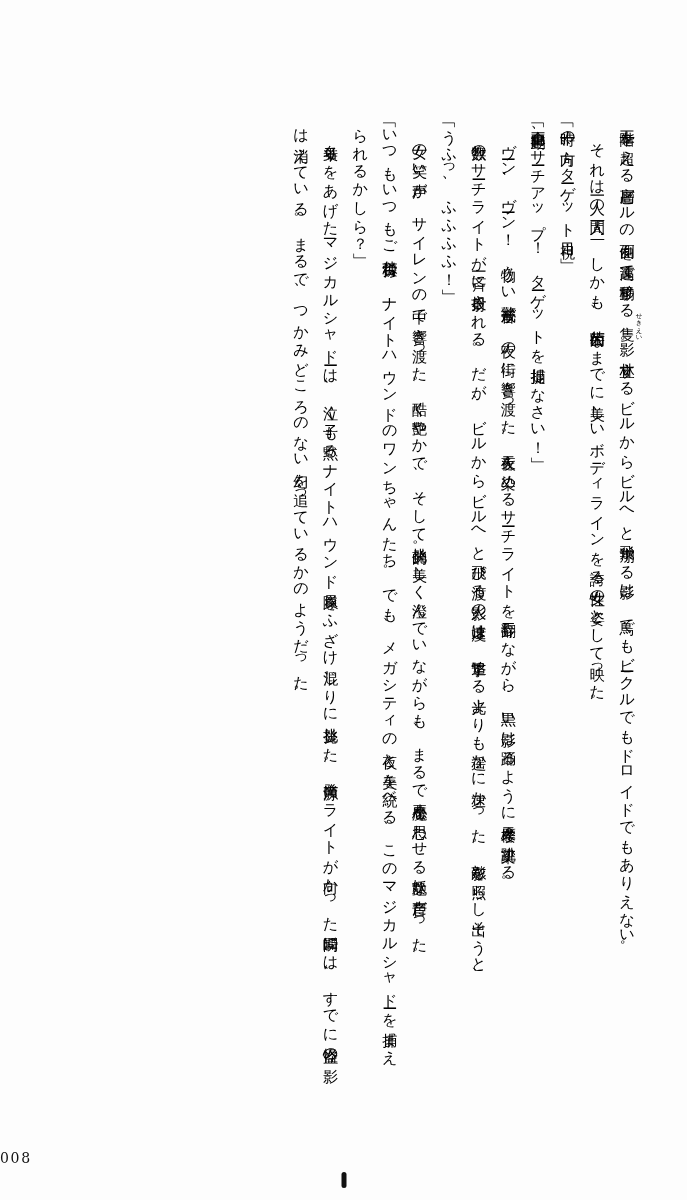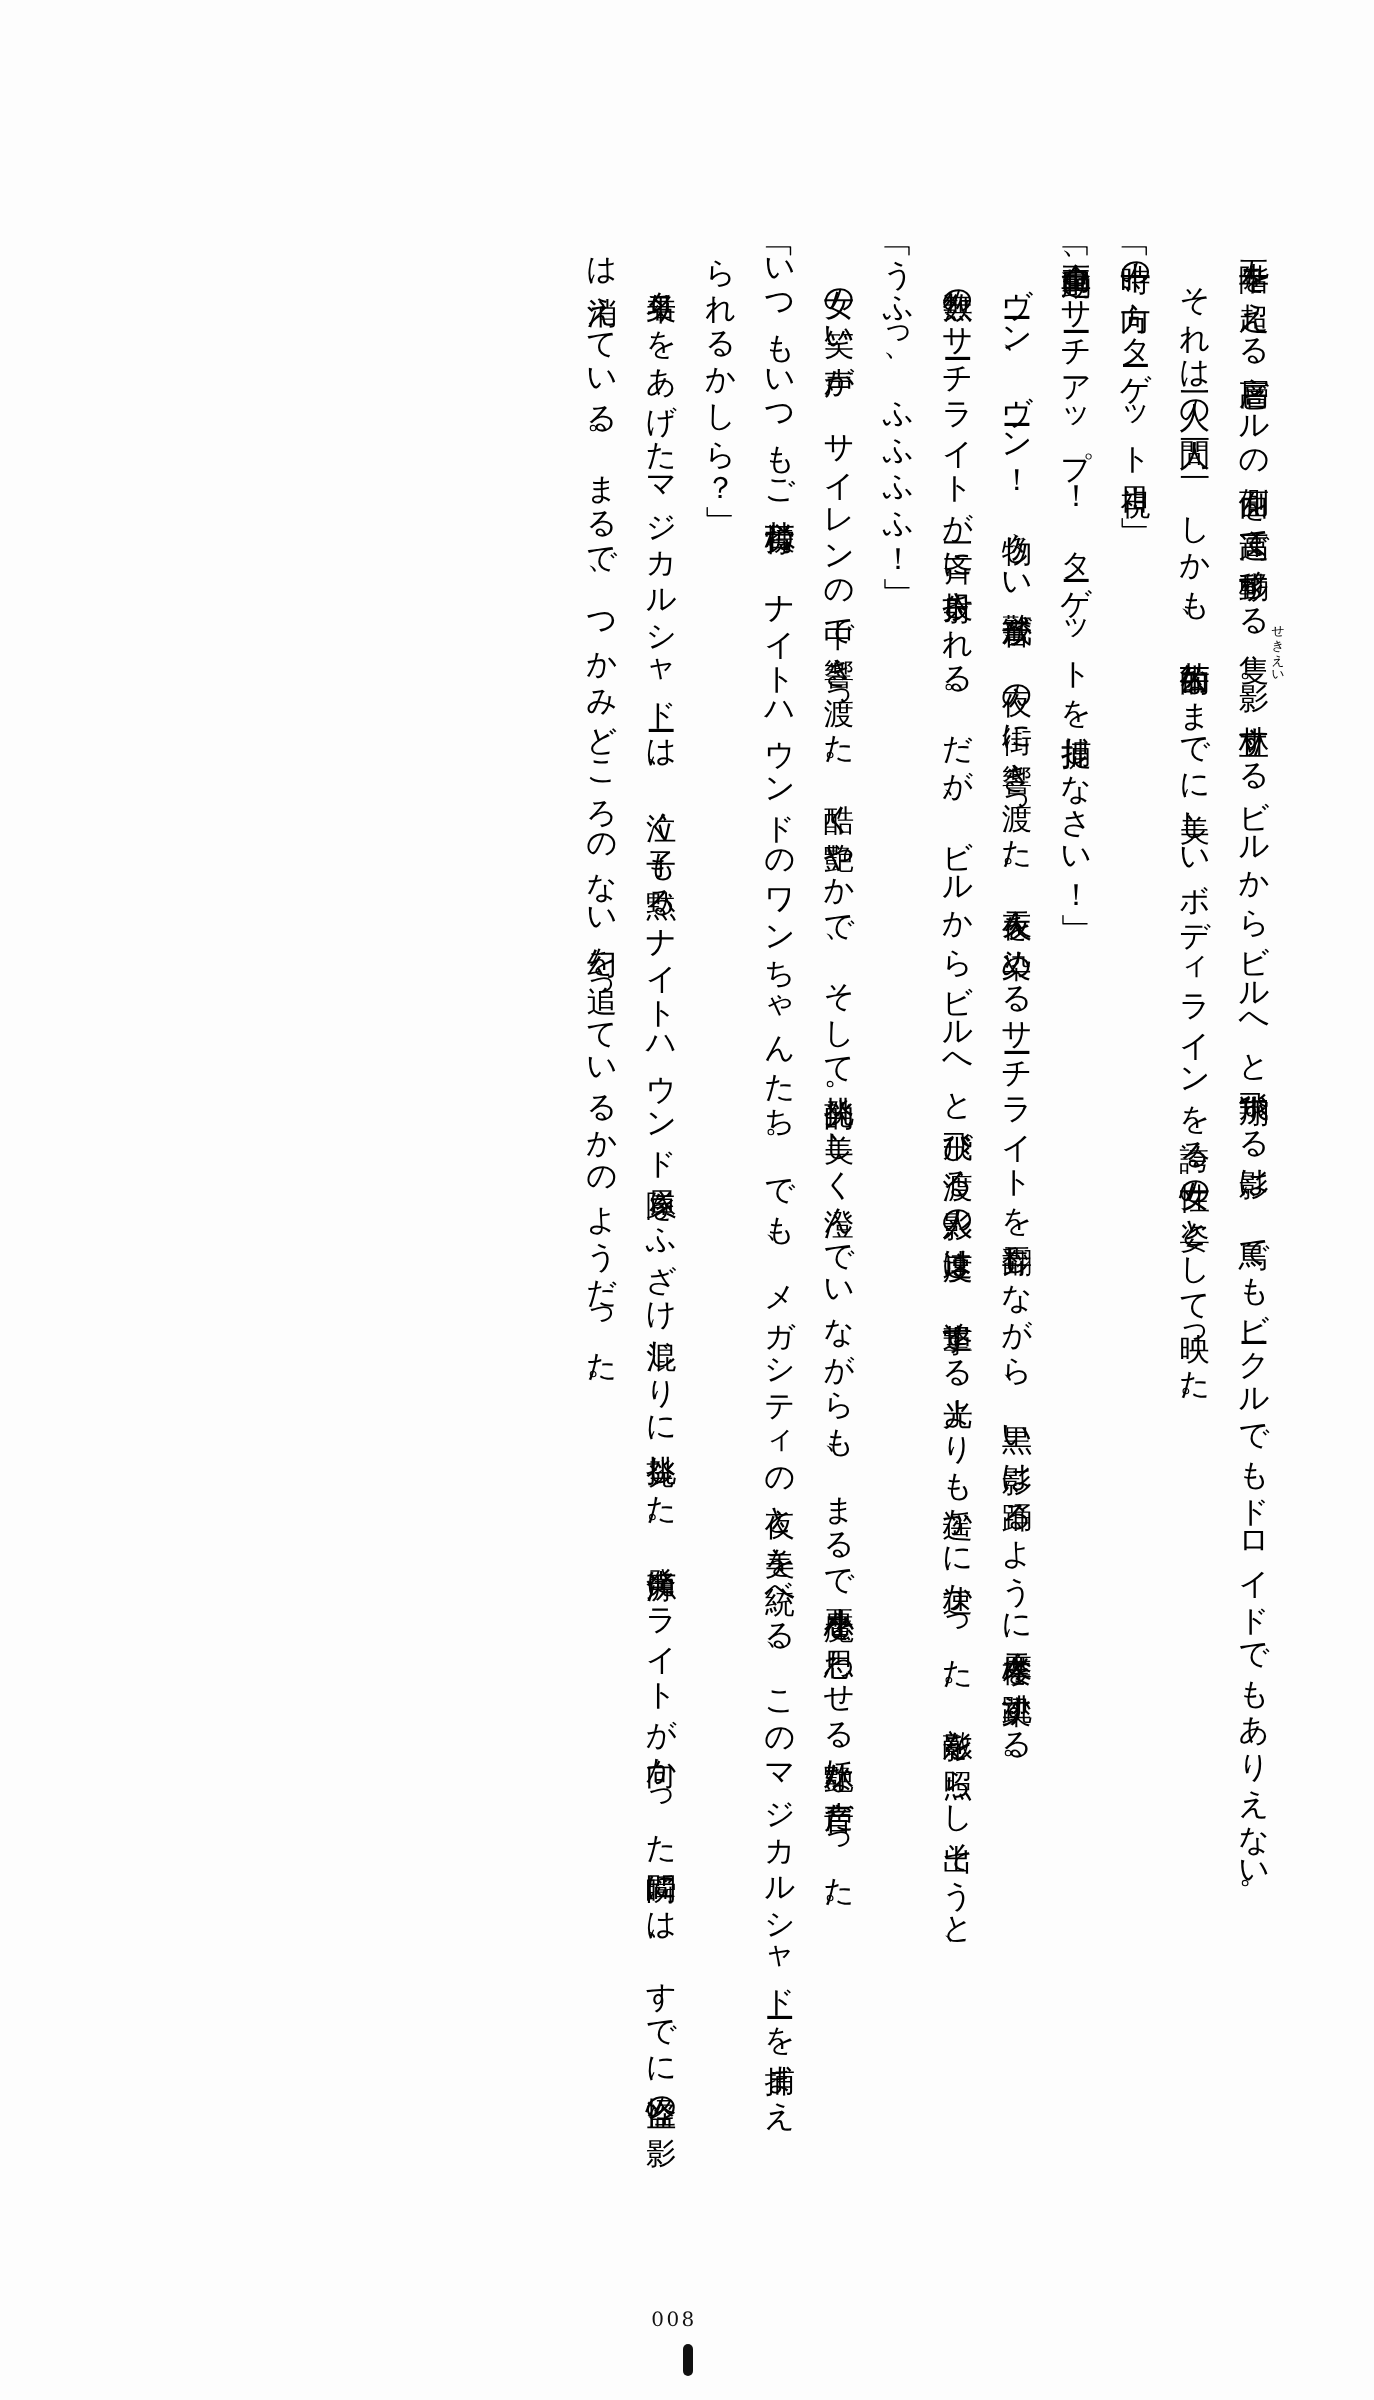--- a/index.html
+++ b/index.html
@@ -55,23 +55,23 @@
     letter-spacing: 0;
     line-height: 1;
   }
 
   
   #folio {
     position: absolute;
     bottom: 34px;
     left: 0;
     right: 13px;
-    text-align: center;
+    text-align: left;
     font-family: "DejaVu Serif", "Liberation Serif", serif;
-    font-size: 10px;
+    font-size: 14px;
     letter-spacing: 0.12em;
     color: #111;
   }
   #folio-mark {
     position: absolute;
     bottom: 12px;
     left: 50%;
     transform: translateX(-50%);
     width: 5px;
     height: 16px;

